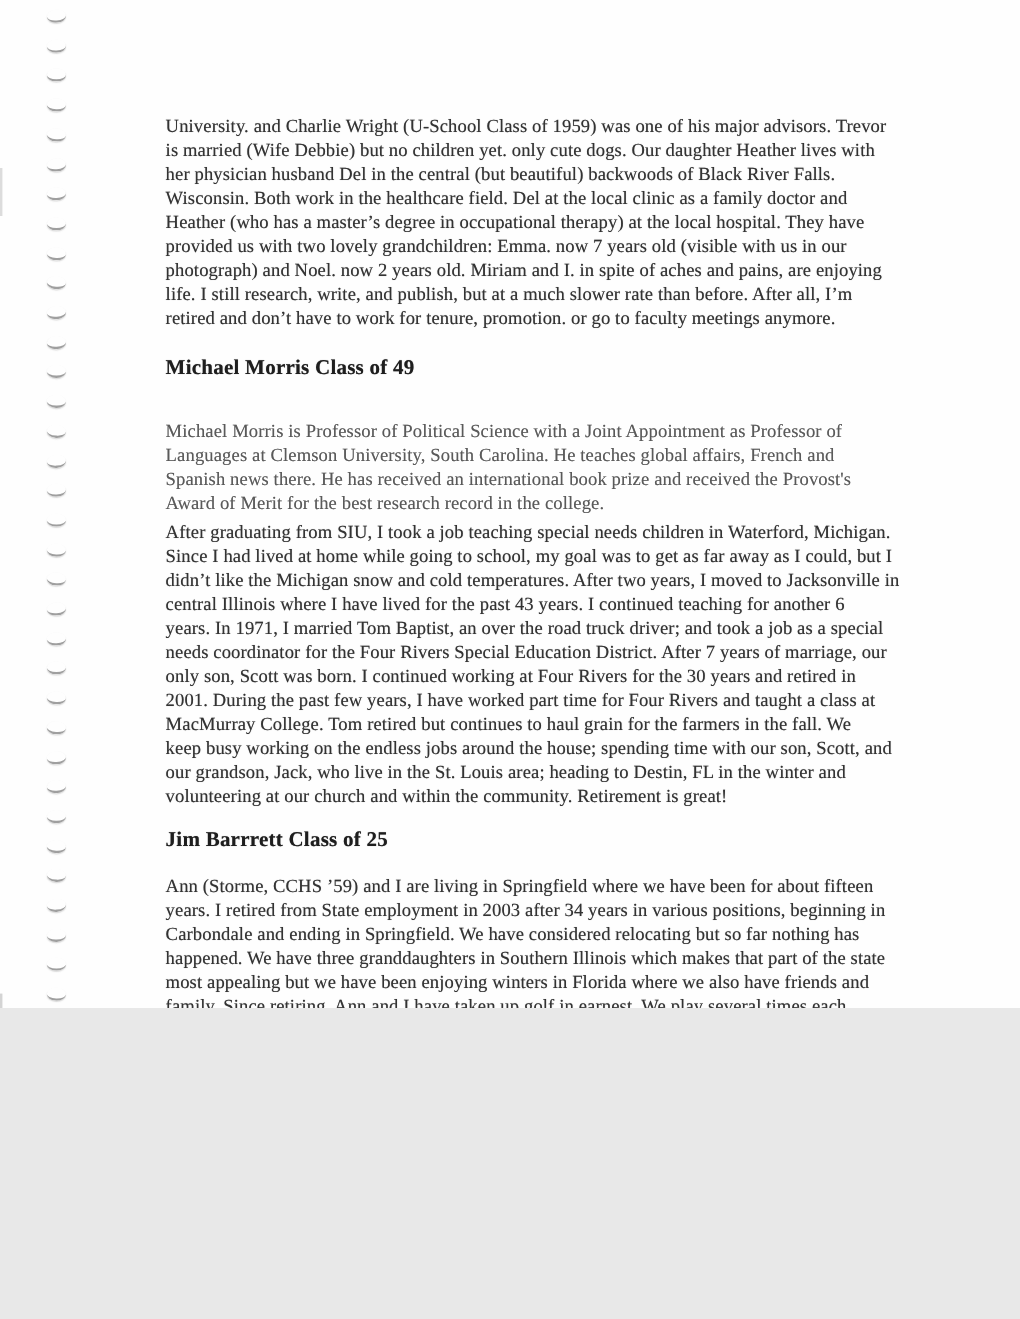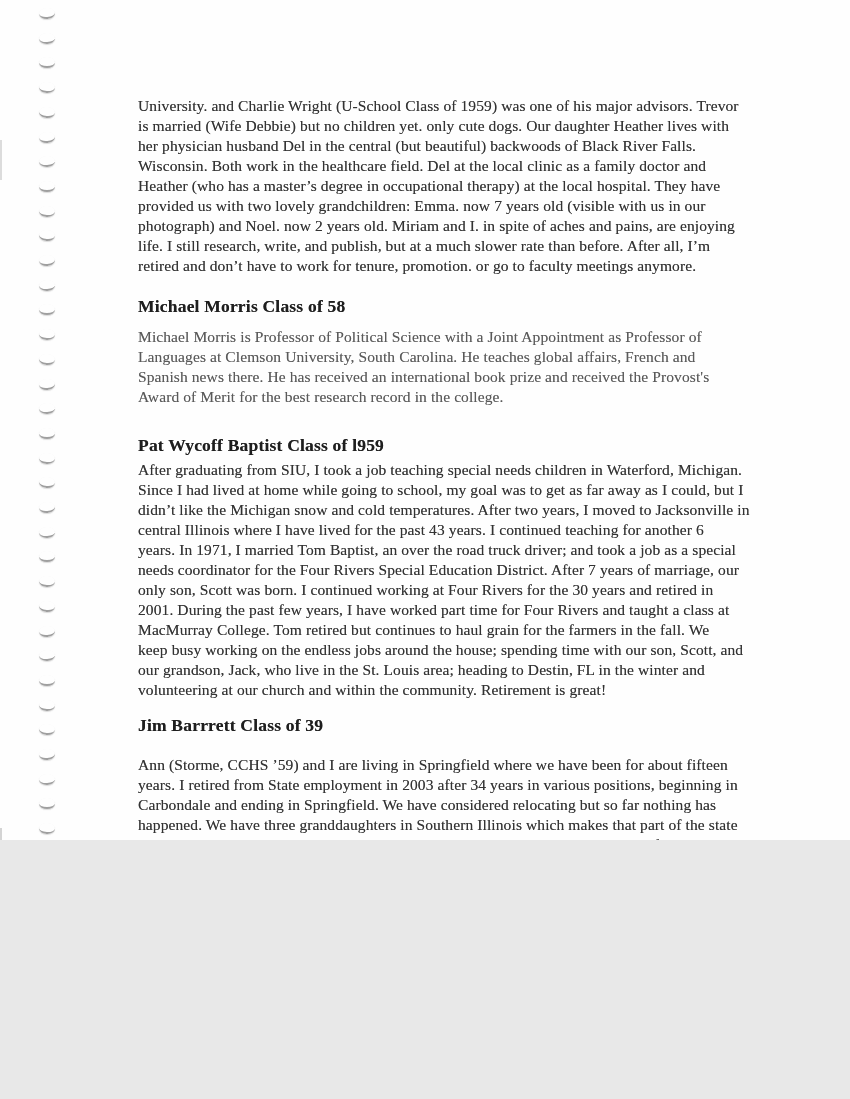--- a/index.html
+++ b/index.html
@@ -140,43 +140,42 @@
     <p class="body-par">University. and Charlie Wright (U-School Class of 1959) was one of his major advisors. Trevor
 is married (Wife Debbie) but no children yet. only cute dogs. Our daughter Heather lives with
 her physician husband Del in the central (but beautiful) backwoods of Black River Falls.
 Wisconsin. Both work in the healthcare field. Del at the local clinic as a family doctor and
 Heather (who has a master’s degree in occupational therapy) at the local hospital. They have
 provided us with two lovely grandchildren: Emma. now 7 years old (visible with us in our
 photograph) and Noel. now 2 years old. Miriam and I. in spite of aches and pains, are enjoying
 life. I still research, write, and publish, but at a much slower rate than before. After all, I’m
 retired and don’t have to work for tenure, promotion. or go to faculty meetings anymore.</p>
 
-    <h2 class="sec-heading" style="margin-top:19px">Michael Morris Class of 58</h2>
+    <h2 class="sec-heading" style="margin-top:19px">Michael Morris Class of 49</h2>
 
-    <p class="body-par faded" style="margin-top:10px">Michael Morris is Professor of Political Science with a Joint Appointment as Professor of
+    <p class="body-par faded" style="margin-top:33px">Michael Morris is Professor of Political Science with a Joint Appointment as Professor of
 Languages at Clemson University, South Carolina.  He teaches global affairs, French and
 Spanish news there.  He has received an international book prize and received the Provost's
 Award of Merit for the best research record in the college.</p>
 
-    <h2 class="sec-heading" style="margin-top:27px">Pat Wycoff Baptist Class of l959</h2>
 
     <p class="body-par" style="margin-top:4px">After graduating from SIU, I took a job teaching special needs children in Waterford, Michigan.
 Since I had lived at home while going to school, my goal was to get as far away as I could, but I
 didn’t like the Michigan snow and cold temperatures. After two years, I moved to Jacksonville in
 central Illinois where I have lived for the past 43 years.   I continued teaching for another 6
 years. In 1971, I married Tom Baptist, an over the road truck driver; and took a job as a special
 needs coordinator for the Four Rivers Special Education District.  After 7 years of marriage, our
 only son, Scott was born. I continued working at Four Rivers for the 30 years and retired in
 2001.  During the past few years, I have worked part time for Four Rivers and taught a class at
 MacMurray College.  Tom retired but continues to haul grain for the farmers in the fall.  We
 keep busy working on the endless jobs around the house; spending time with our son, Scott, and
 our grandson, Jack, who live in the St. Louis area; heading to Destin, FL in the winter and
 volunteering at our church and within the community.  Retirement is great!</p>
 
-    <h2 class="sec-heading" style="margin-top:14px">Jim Barrrett Class of 39</h2>
+    <h2 class="sec-heading" style="margin-top:14px">Jim Barrrett Class of 25</h2>
 
     <p class="body-par" style="margin-top:19px"><span>Ann (Storme, CCHS ’59) and I are living in Springfield where we have been for about fifteen
 years.  I retired from State employment in 2003 after 34 years in various positions, beginning in
 Carbondale and ending in Springfield.  We have considered relocating but so far nothing has
 happened.  We have three granddaughters in Southern Illinois which makes that part of the state
 most appealing but we have been enjoying winters in Florida where we also have friends and
 family.  Since retiring, Ann and I have taken up golf in earnest.  We play several times each
 week at Springfield Park District courses, for the most part, and belong to a couple’s league in
 Illinois and Florida too.  It’s a great life right now and we praise God for good health and all the
 </span><span class="it">home</span><span> many blessings we enjoy! P.S.   BS in Ed, MS in Ed, SIUC.  US Army 1960-48. Married

